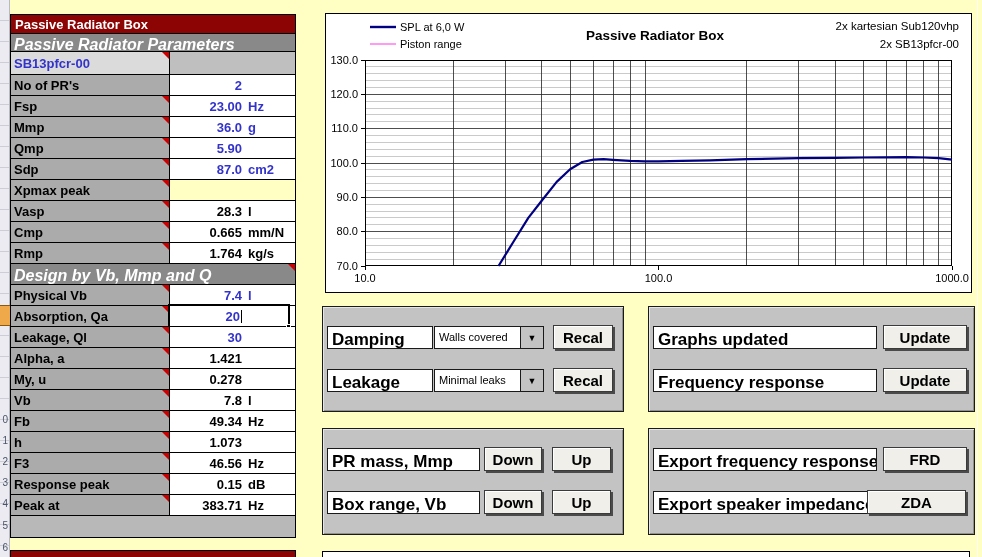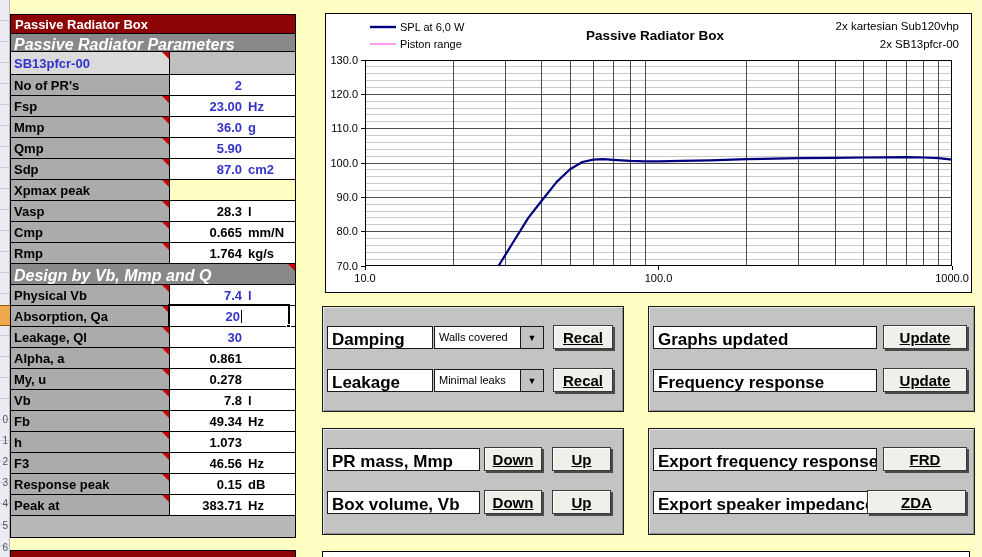--- a/index.html
+++ b/index.html
@@ -53,21 +53,21 @@
   
   .chartbox{position:absolute;left:325px;top:13px;width:647px;height:280px;}
   
   .panel{position:absolute;background:#C3C3C3;border:1px solid #1a1a1a;
          box-shadow:inset 1px 1px 0 #e6e6e6, inset -1px -1px 0 #909090;}
   .cellstrip{position:absolute;background:#fff;border:1px solid #1a1a1a;font-weight:bold;
              font-size:17px;padding:3px 0 0 4px;white-space:nowrap;overflow:hidden;}
   .btn{position:absolute;background:#F1EFE9;border:1px solid #3a3a3a;
        box-shadow:2px 2px 0 #4a4a4a, inset 1px 1px 0 #fff;
        font-weight:bold;font-size:15px;display:flex;align-items:center;justify-content:center;
-       cursor:default;text-decoration:underline;}
+       cursor:default;}
   .dropdown{position:absolute;background:#fff;border:1px solid #1a1a1a;display:flex;
             align-items:stretch;font-size:11px;}
   .dropdown .txt{flex:1;padding:4px 4px 0 4px;white-space:nowrap;overflow:hidden;}
   .dropdown .arrow{width:23px;background:#C3C3C3;border-left:1px solid #1a1a1a;display:flex;
                    align-items:center;justify-content:center;font-size:9px;color:#000;}
 </style>
 </head>
 <body>
 
 <div class="sheet">
@@ -169,21 +169,21 @@
       <div class="trow t-data">
         <div class="tlabel">Leakage, Ql<span class="note"></span></div>
         <div class="tvalue c-blue">
           <span class="num">30</span>
           <span class="unit"></span>
         </div>
       </div>
       <div class="trow t-data">
         <div class="tlabel">Alpha, a<span class="note"></span></div>
         <div class="tvalue c-red">
-          <span class="num">0.861</span>
+          <span class="num">1.421</span>
           <span class="unit"></span>
         </div>
       </div>
       <div class="trow t-data">
         <div class="tlabel">My, u<span class="note"></span></div>
         <div class="tvalue c-red">
           <span class="num">0.278</span>
           <span class="unit"></span>
         </div>
       </div>
@@ -335,21 +335,21 @@
     <div class="cellstrip" style="left:4px;top:19px;width:224px;height:23px">Graphs updated</div>
     <div class="btn" style="left:234px;top:18px;width:84px;height:24px">Update</div>
     <div class="cellstrip" style="left:4px;top:62px;width:224px;height:23px">Frequency response</div>
     <div class="btn" style="left:234px;top:61px;width:84px;height:24px">Update</div>
   </div>
 
   <div class="panel" style="left:322px;top:428px;width:302px;height:107px">
     <div class="cellstrip" style="left:4px;top:19px;width:153px;height:23px">PR mass, Mmp</div>
     <div class="btn" style="left:161px;top:18px;width:58px;height:24px">Down</div>
     <div class="btn" style="left:229px;top:18px;width:59px;height:24px">Up</div>
-    <div class="cellstrip" style="left:4px;top:62px;width:153px;height:23px">Box volume, Vb</div>
+    <div class="cellstrip" style="left:4px;top:62px;width:153px;height:23px">Box range, Vb</div>
     <div class="btn" style="left:161px;top:61px;width:58px;height:24px">Down</div>
     <div class="btn" style="left:229px;top:61px;width:59px;height:24px">Up</div>
   </div>
 
   <div class="panel" style="left:648px;top:428px;width:327px;height:107px">
     <div class="cellstrip" style="left:4px;top:19px;width:224px;height:23px">Export frequency response</div>
     <div class="btn" style="left:234px;top:18px;width:84px;height:24px">FRD</div>
     <div class="cellstrip" style="left:4px;top:62px;width:224px;height:23px">Export speaker impedance</div>
     <div class="btn" style="left:218px;top:61px;width:99px;height:24px">ZDA</div>
   </div>

